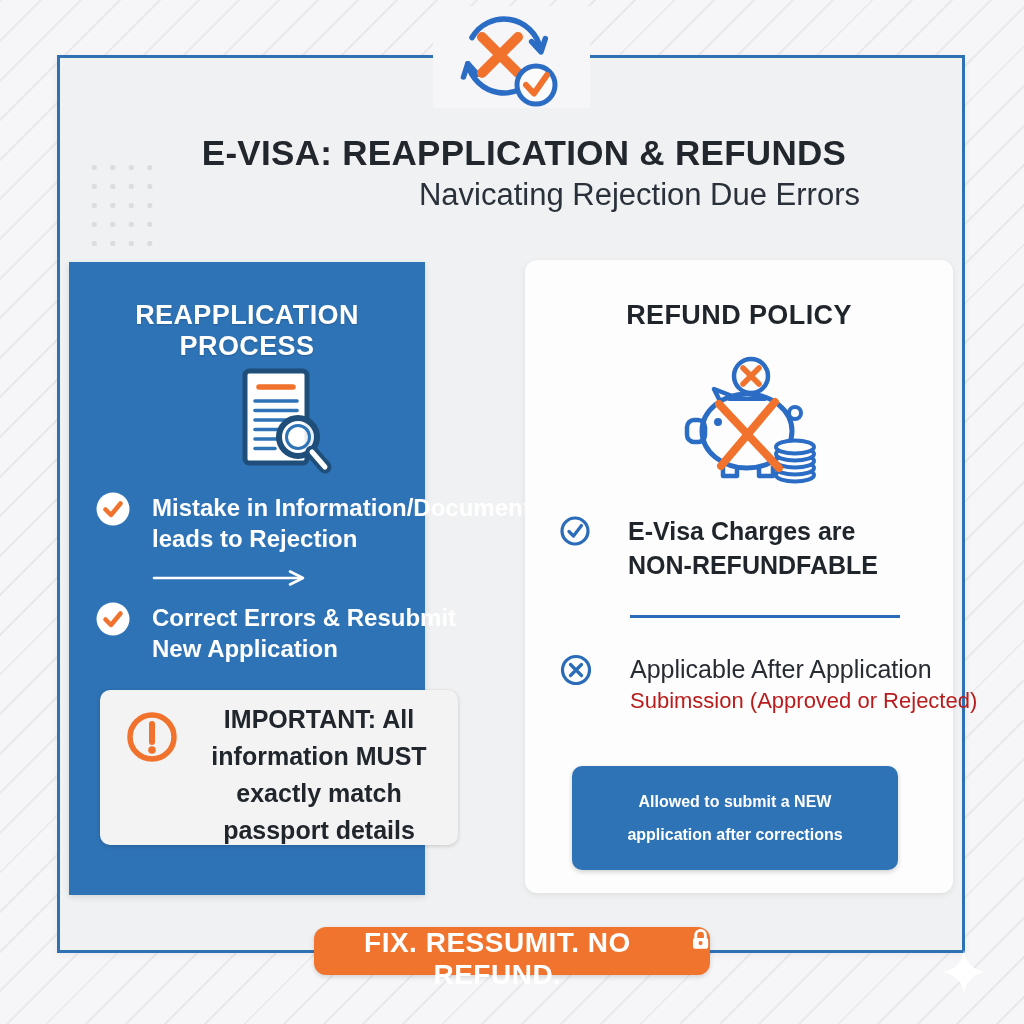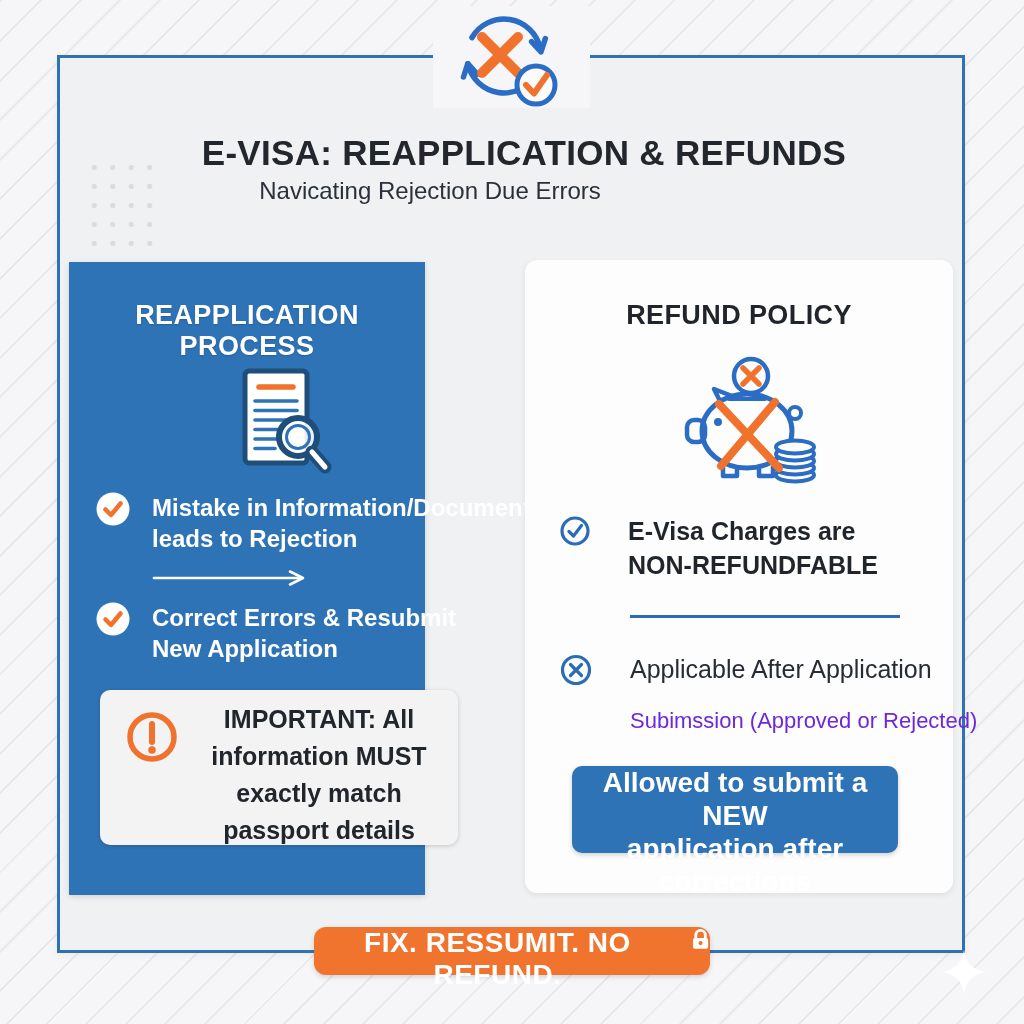--- a/index.html
+++ b/index.html
@@ -26,22 +26,22 @@
   .top-icon-wrap{
     position:absolute; left:433px; top:6px; width:157px; height:102px;
     background:#f6f6f8; display:flex; align-items:center; justify-content:center;
     z-index:4;
   }
   .page-title{
     position:absolute; left:12px; top:133px; width:1024px; text-align:center;
     font-size:35px; font-weight:800; color:#22272d; letter-spacing:.3px;
   }
   .page-subtitle{
-    position:absolute; left:0; top:177px; width:860px; text-align:center;
-    font-size:24px; font-weight:400; color:#2a313a;
+    position:absolute; left:0; top:177px; width:860px; text-align:right;
+    font-size:31px; font-weight:400; color:#2a313a;
   }
   .panel{ position:absolute; top:262px; height:633px; }
   .panel-left{
     left:69px; width:356px; background:#2e73b6; top:262px;
     box-shadow:0 2px 6px rgba(0,0,0,0.12);
   }
   .panel-right{
     left:525px; width:428px; background:#fdfdfd; top:260px;
     box-shadow:0 2px 6px rgba(0,0,0,0.08);
     border-radius:12px;
@@ -71,28 +71,28 @@
   }
   .important-box .excl{ position:absolute; left:26px; top:21px; }
   .important-text{
     position:absolute; left:88px; top:11px; right:8px; text-align:center;
     color:#20262c; font-size:25px; font-weight:700; line-height:37px;
   }
   .rpoint{ position:absolute; left:35px; display:flex; }
   .rpoint .rtext{ margin-left:38px; line-height:31px; white-space:nowrap; }
   .rtext-bold{ color:#1f252b; font-size:25px; font-weight:700; }
   .rtext-line1{ color:#272c33; font-size:25px; font-weight:400; display:block; }
-  .rtext-line2{ color:#6d28d9; font-size:22px; font-weight:400; display:block; margin-top:20px; }
+  .rtext-line2{ color:#b91c1c; font-size:22px; font-weight:400; display:block; margin-top:0; }
   .divider{
     position:absolute; left:105px; top:355px; width:270px; height:3px; background:#2b6cb8;
   }
   .new-app-button{
-    position:absolute; left:47px; top:506px; width:326px; height:87px;
+    position:absolute; left:47px; top:506px; width:326px; height:104px;
     background:#2e73b6; border:none; border-radius:10px; cursor:pointer;
-    color:#ffffff; font-family:inherit; font-size:28px; font-weight:600; line-height:33px;
+    color:#ffffff; font-family:inherit; font-size:16px; font-weight:600; line-height:33px;
     text-align:center; box-shadow:0 2px 5px rgba(0,0,0,0.18);
   }
   .banner{
     position:absolute; left:314px; top:927px; width:396px; height:48px;
     background:#f0742e; border-radius:12px; z-index:5;
     display:flex; align-items:flex-start; justify-content:center; gap:10px;
     color:#ffffff; font-size:28px; font-weight:800; letter-spacing:.5px;
     box-shadow:0 2px 5px rgba(0,0,0,0.15); border:none; font-family:inherit; cursor:pointer;
   }
   .sparkle{ position:absolute; left:941px; top:949px; z-index:6; }

